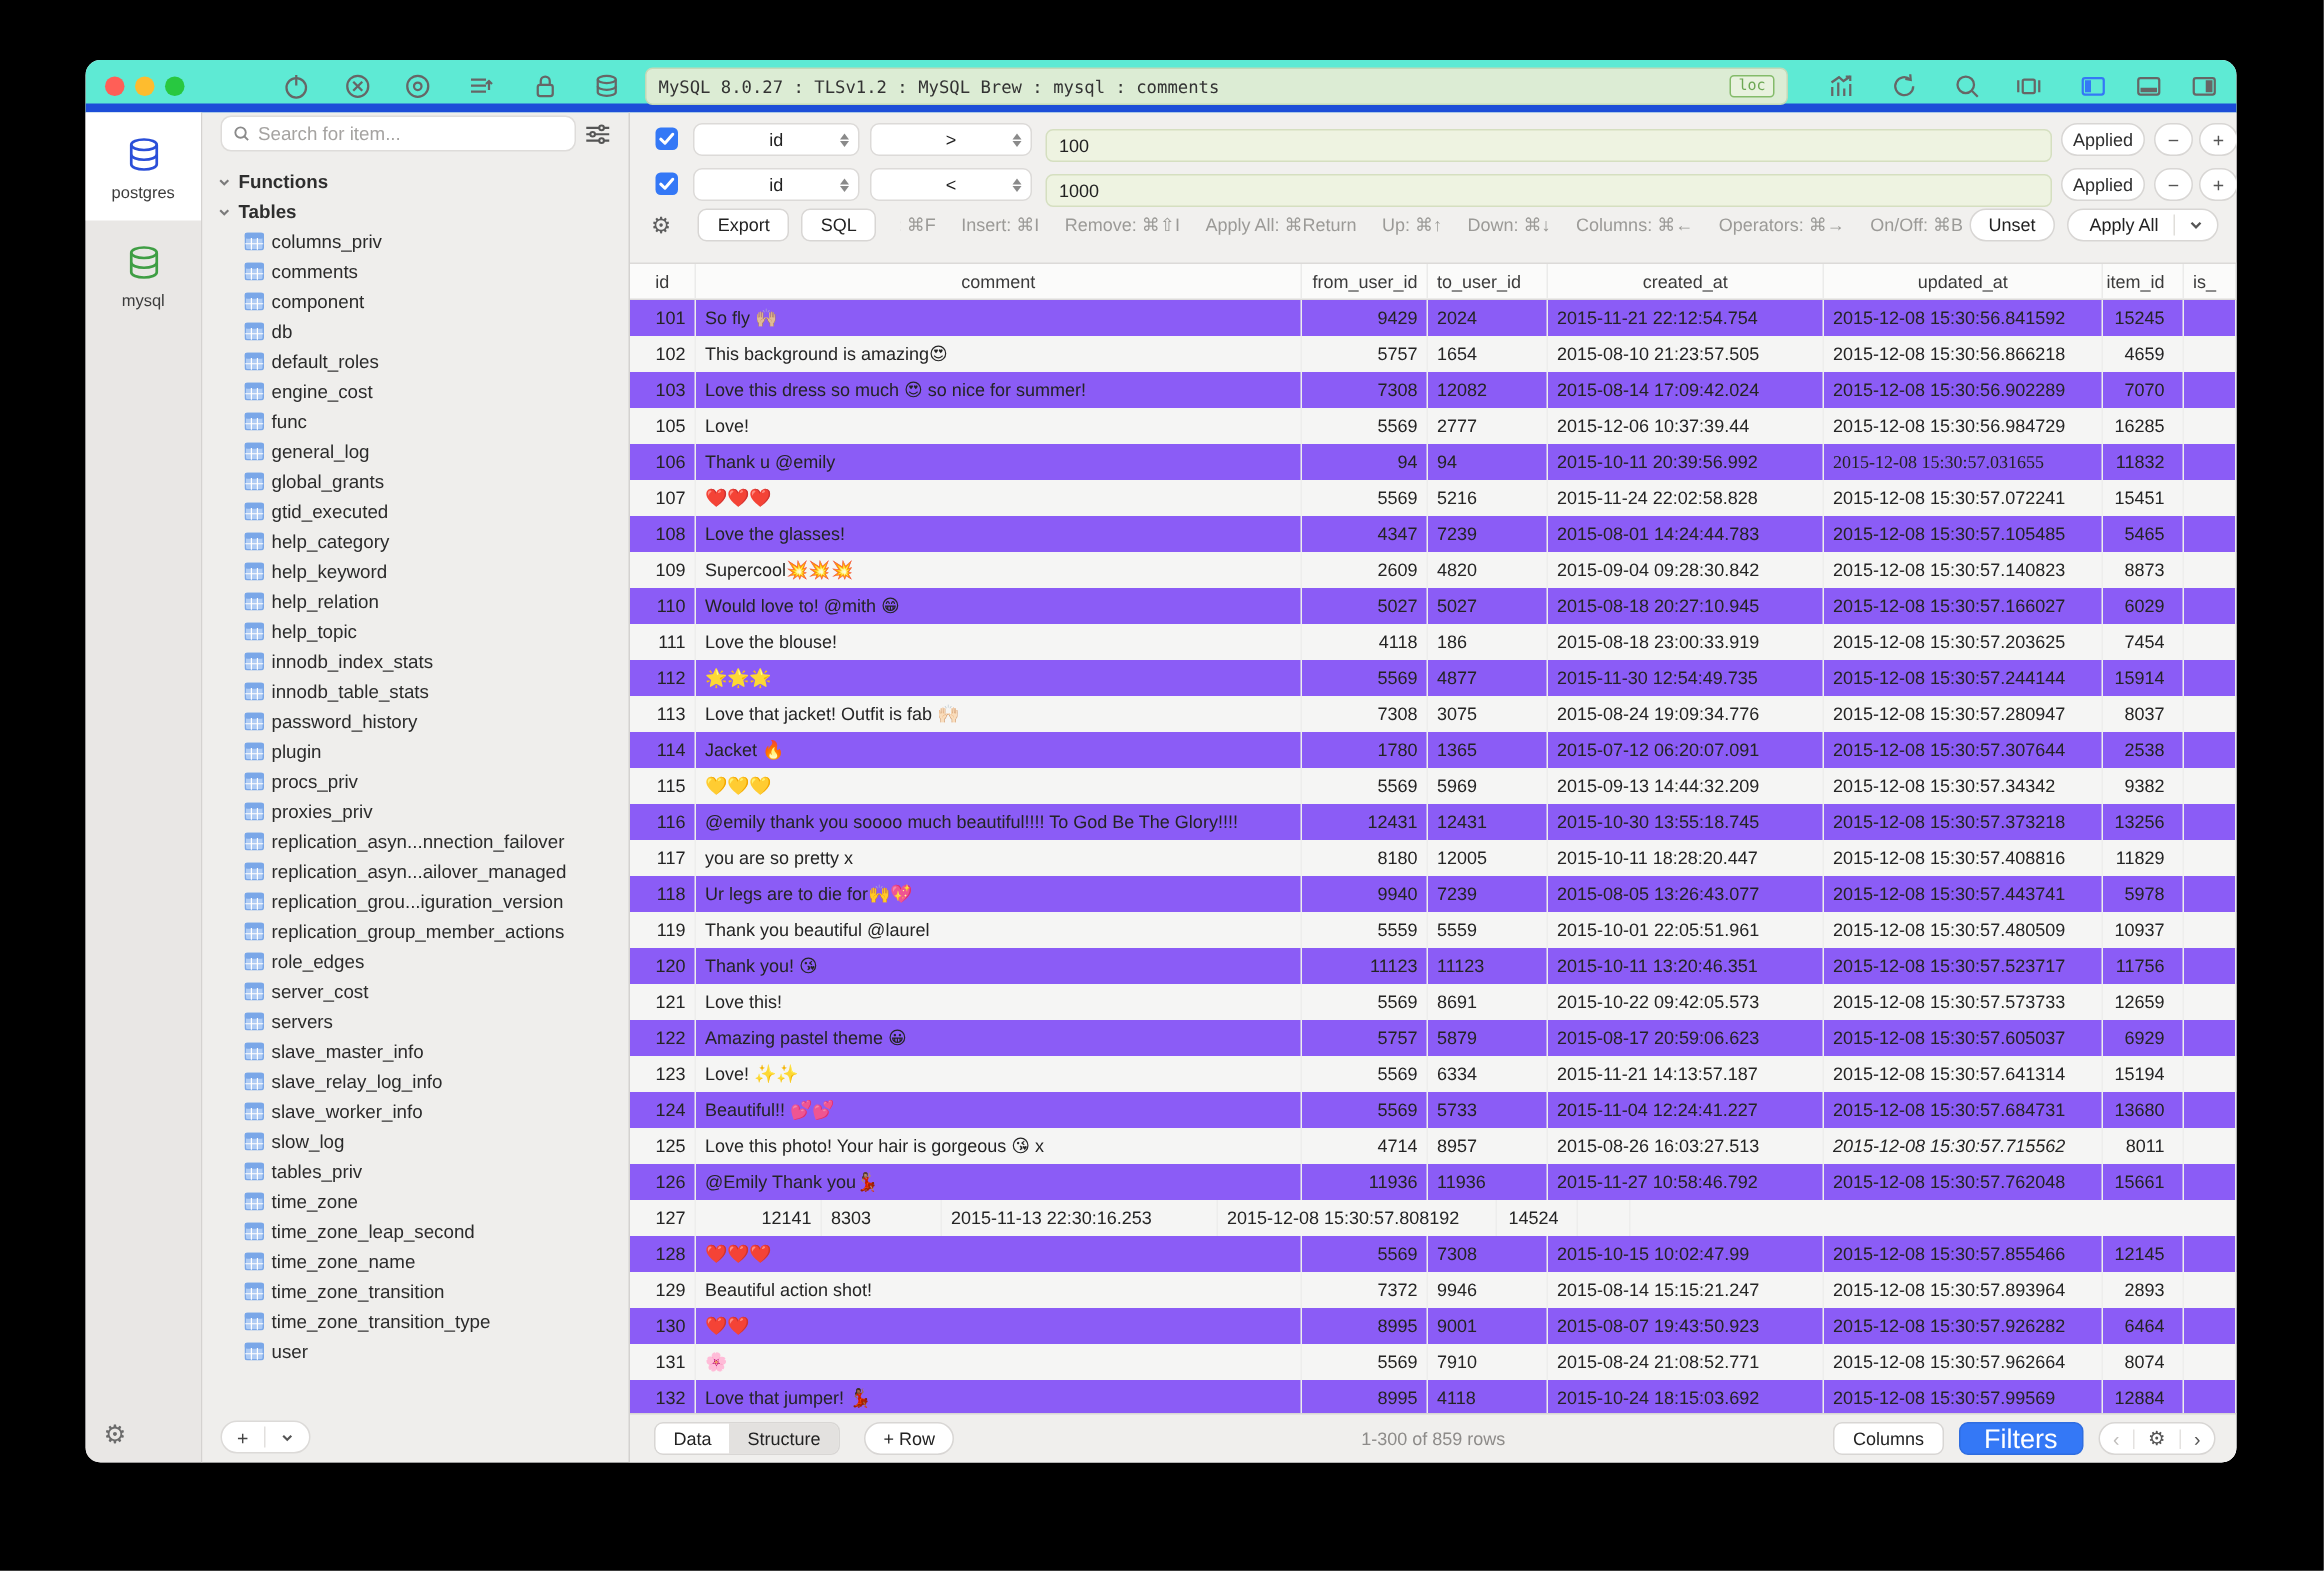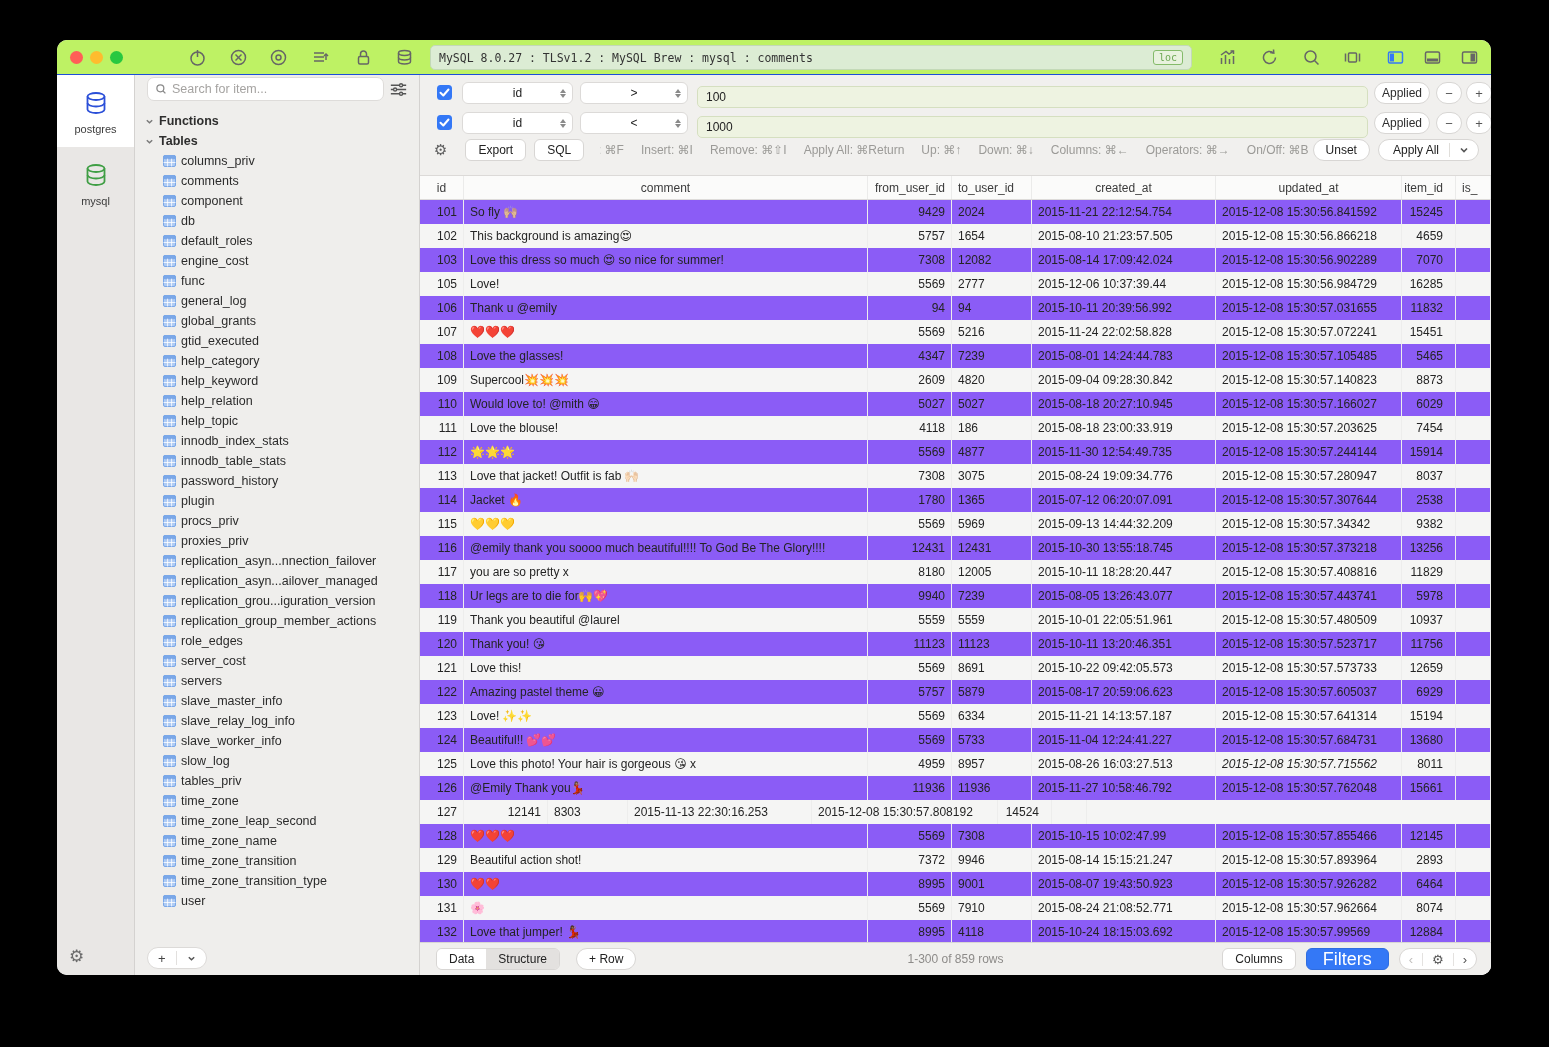--- a/index.html
+++ b/index.html
@@ -1,20 +1,20 @@
 <!DOCTYPE html>
 <html><head>
 <meta charset="utf-8">
 <style>
   * { margin:0; padding:0; box-sizing:border-box; }
   html,body { width:1549px; height:1047px; background:#000; font-family:"Liberation Sans","DejaVu Sans",sans-serif; }
   .window { position:absolute; left:57px; top:40px; width:1434px; height:935px; background:#fff;
             border-radius:10px; overflow:hidden; box-shadow:0 20px 60px rgba(0,0,0,.6); display:flex; flex-direction:column; }
   
-  .titlebar { height:35px; background:#bef264; border-bottom:1px solid #1d4ed8; position:relative; flex:none; }
+  .titlebar { height:35px; background:#5eead4; border-bottom:6px solid #1d4ed8; position:relative; flex:none; }
   .tl { position:absolute; top:11px; width:13px; height:13px; border-radius:50%; }
   .tl.red{ left:13px; background:#ff5f57; } .tl.yellow{ left:33px; background:#febc2e; } .tl.green{ left:53px; background:#28c840; }
   .tbicon { position:absolute; top:8px; width:19px; height:19px; color:#666; }
   .tbicon svg { width:100%; height:100%; stroke:#666; fill:none; stroke-width:1.5; }
   .sql-txt { position:absolute; top:13px; font-size:9px; font-weight:bold; color:#555; letter-spacing:.5px; }
   .title-pill { position:absolute; left:373px; top:5px; width:762px; height:25px; background:#dcecd4; border:1px solid #c3d9b7;
                 border-radius:5px; display:flex; align-items:center; padding:0 8px;
                 font-family:"DejaVu Sans Mono","Liberation Mono",monospace; font-size:11.5px; color:#333; }
   .loc-badge { margin-left:auto; border:1px solid #84bb6a; color:#6da854; background:#e8f2de; border-radius:3px;
                font-size:10px; padding:1px 5px; font-family:"DejaVu Sans Mono",monospace; }
@@ -775,21 +775,21 @@
               <div class="gr-cell al-l" style="width: 186px;">2015-12-08 15:30:56.984729</div>
               <div class="gr-cell al-r pr-12" style="width: 54px;">16285</div>
               <div class="gr-cell al-l" style="width: 35px;"></div>
             </div>
             <div class="grid-row">
               <div class="gr-cell al-r" style="width: 44px;">106</div>
               <div class="gr-cell al-l" style="width: 404px;">Thank u @emily</div>
               <div class="gr-cell al-r" style="width: 84px;">94</div>
               <div class="gr-cell al-l" style="width: 80px;">94</div>
               <div class="gr-cell al-l" style="width: 184px;">2015-10-11 20:39:56.992</div>
-              <div class="gr-cell al-l" style="width: 186px;">2015-12-08 15:30:57.031655</div>
+              <div class="gr-cell al-l" style="width: 186px; font-family: Liberation Serif, serif;">2015-12-08 15:30:57.031655</div>
               <div class="gr-cell al-r pr-12" style="width: 54px;">11832</div>
               <div class="gr-cell al-l" style="width: 35px;"></div>
             </div>
             <div class="grid-row">
               <div class="gr-cell al-r" style="width: 44px;">107</div>
               <div class="gr-cell al-l" style="width: 404px;">❤️❤️❤️</div>
               <div class="gr-cell al-r" style="width: 84px;">5569</div>
               <div class="gr-cell al-l" style="width: 80px;">5216</div>
               <div class="gr-cell al-l" style="width: 184px;">2015-11-24 22:02:58.828</div>
               <div class="gr-cell al-l" style="width: 186px;">2015-12-08 15:30:57.072241</div>
@@ -962,21 +962,21 @@
               <div class="gr-cell al-r" style="width: 84px;">5569</div>
               <div class="gr-cell al-l" style="width: 80px;">5733</div>
               <div class="gr-cell al-l" style="width: 184px;">2015-11-04 12:24:41.227</div>
               <div class="gr-cell al-l" style="width: 186px;">2015-12-08 15:30:57.684731</div>
               <div class="gr-cell al-r pr-12" style="width: 54px;">13680</div>
               <div class="gr-cell al-l" style="width: 35px;"></div>
             </div>
             <div class="grid-row">
               <div class="gr-cell al-r" style="width: 44px;">125</div>
               <div class="gr-cell al-l" style="width: 404px;">Love this photo! Your hair is gorgeous 😘 x</div>
-              <div class="gr-cell al-r" style="width: 84px;">4959</div>
+              <div class="gr-cell al-r" style="width: 84px;">4714</div>
               <div class="gr-cell al-l" style="width: 80px;">8957</div>
               <div class="gr-cell al-l" style="width: 184px;">2015-08-26 16:03:27.513</div>
               <div class="gr-cell al-l" style="width: 186px; font-style: italic;">2015-12-08 15:30:57.715562</div>
               <div class="gr-cell al-r pr-12" style="width: 54px;">8011</div>
               <div class="gr-cell al-l" style="width: 35px;"></div>
             </div>
             <div class="grid-row">
               <div class="gr-cell al-r" style="width: 44px;">126</div>
               <div class="gr-cell al-l" style="width: 404px;">@Emily Thank you💃🏽</div>
               <div class="gr-cell al-r" style="width: 84px;">11936</div>

